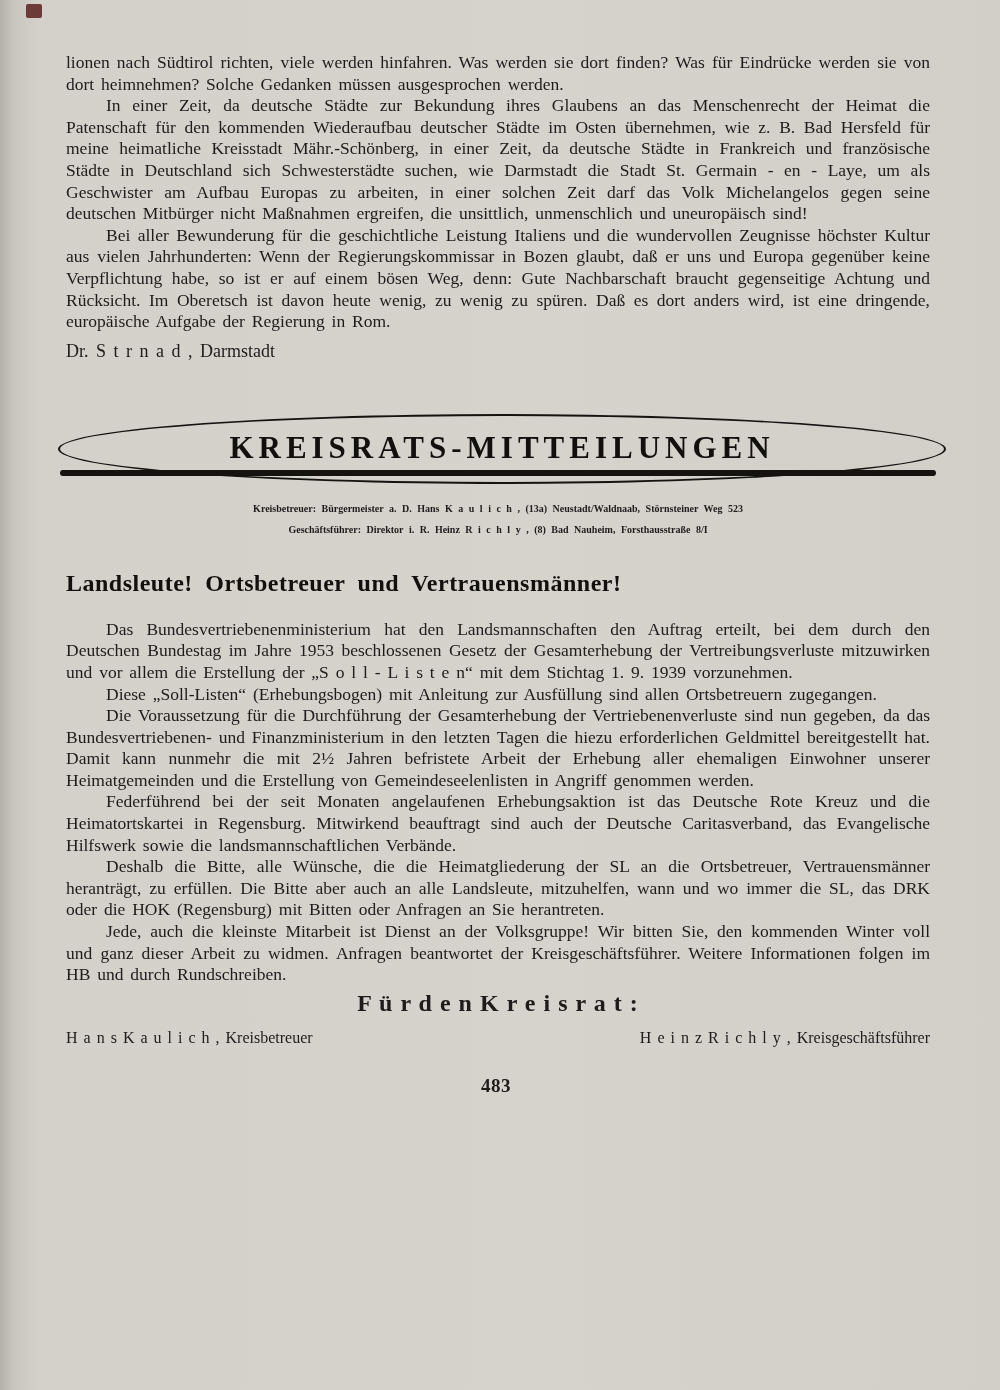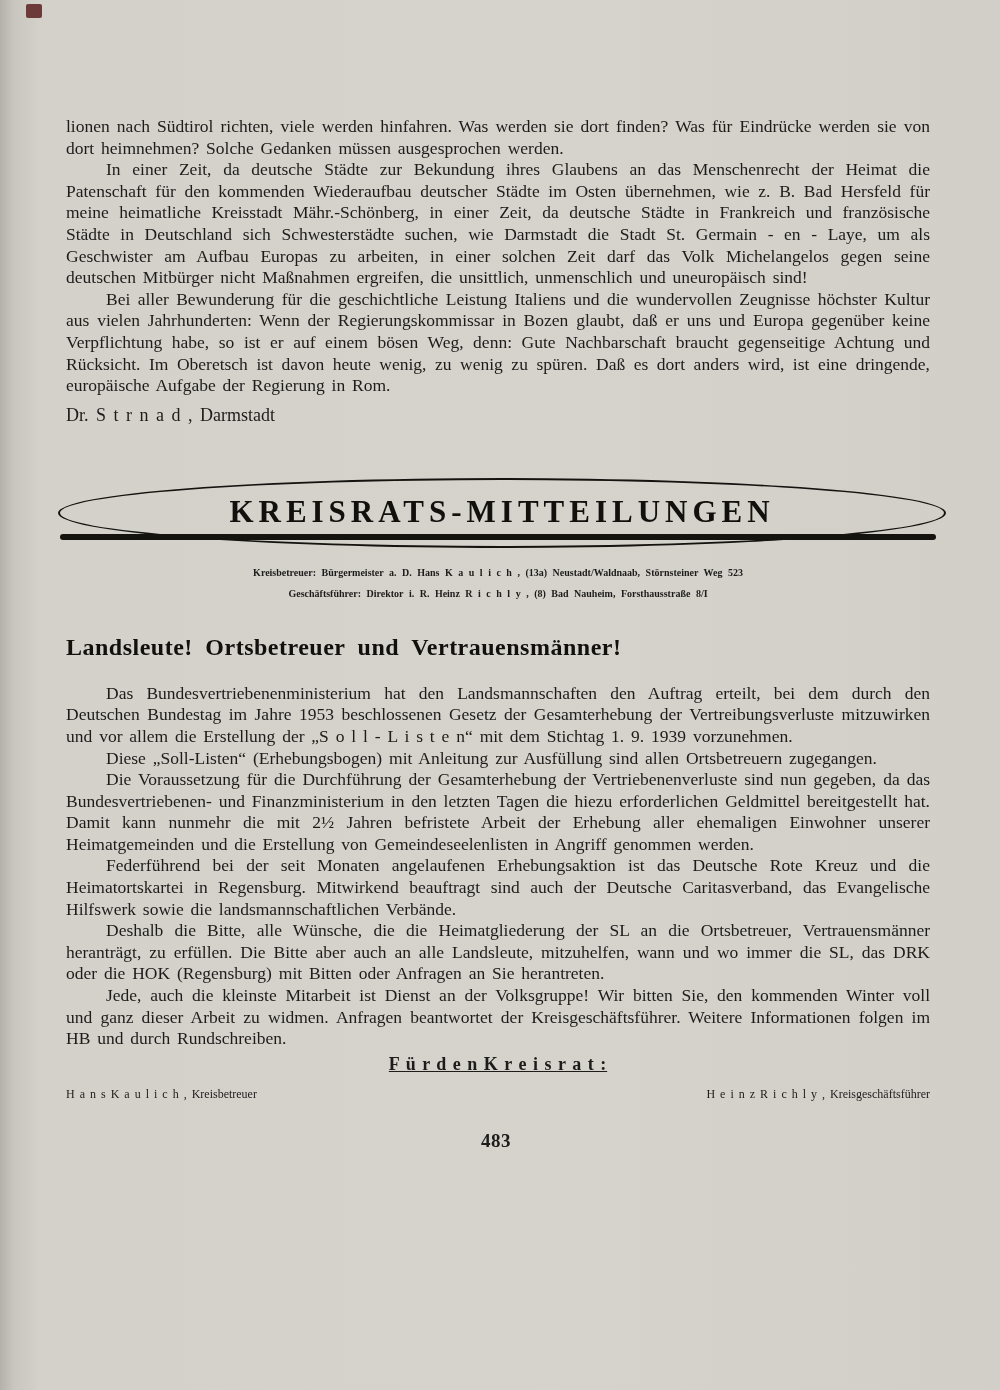--- a/index.html
+++ b/index.html
@@ -26,21 +26,21 @@
     top: 4px;
     left: 26px;
     width: 16px;
     height: 14px;
     background: #5a2020;
     border-radius: 2px;
     opacity: .85;
   }
   .content {
     box-sizing: border-box;
-    padding: 116px 70px 0 66px;
+    padding: 52px 70px 0 66px;
   }
   p.body-text {
     margin: 0;
     font-size: 17.5px;
     line-height: 21.6px;
     text-align: justify;
     text-indent: 40px;
     word-spacing: 2.5px;
   }
   p.body-text.no-indent { text-indent: 0; }
@@ -100,30 +100,29 @@
     text-align: left;
     font-size: 24px;
     font-weight: bold;
     word-spacing: 6px;
     letter-spacing: .5px;
     color: #11100d;
   }
   .closing-line {
     margin: 4px 0 4px 0;
     text-align: center;
-    font-size: 18px;
+    font-size: 24px;
     font-weight: bold;
     letter-spacing: 1px;
-    text-decoration: underline;
   }
   .sign-row {
     display: flex;
     justify-content: space-between;
     margin-top: 12px;
-    font-size: 12px;
+    font-size: 16px;
     word-spacing: 2px;
   }
   .page-number {
     margin: 28px 4px 0 0;
     text-align: center;
     font-size: 19px;
     font-weight: bold;
     letter-spacing: .5px;
   }
 </style>

